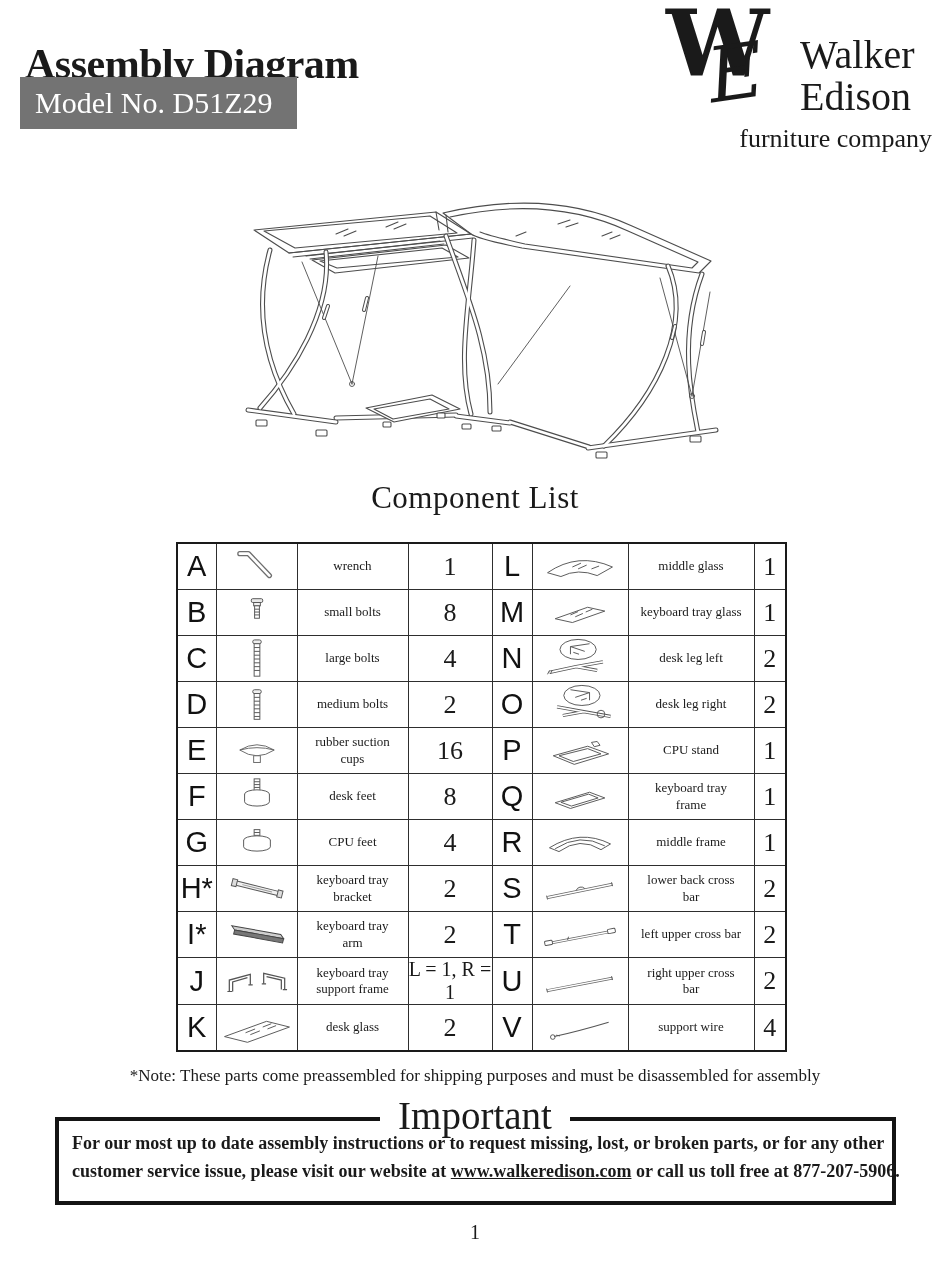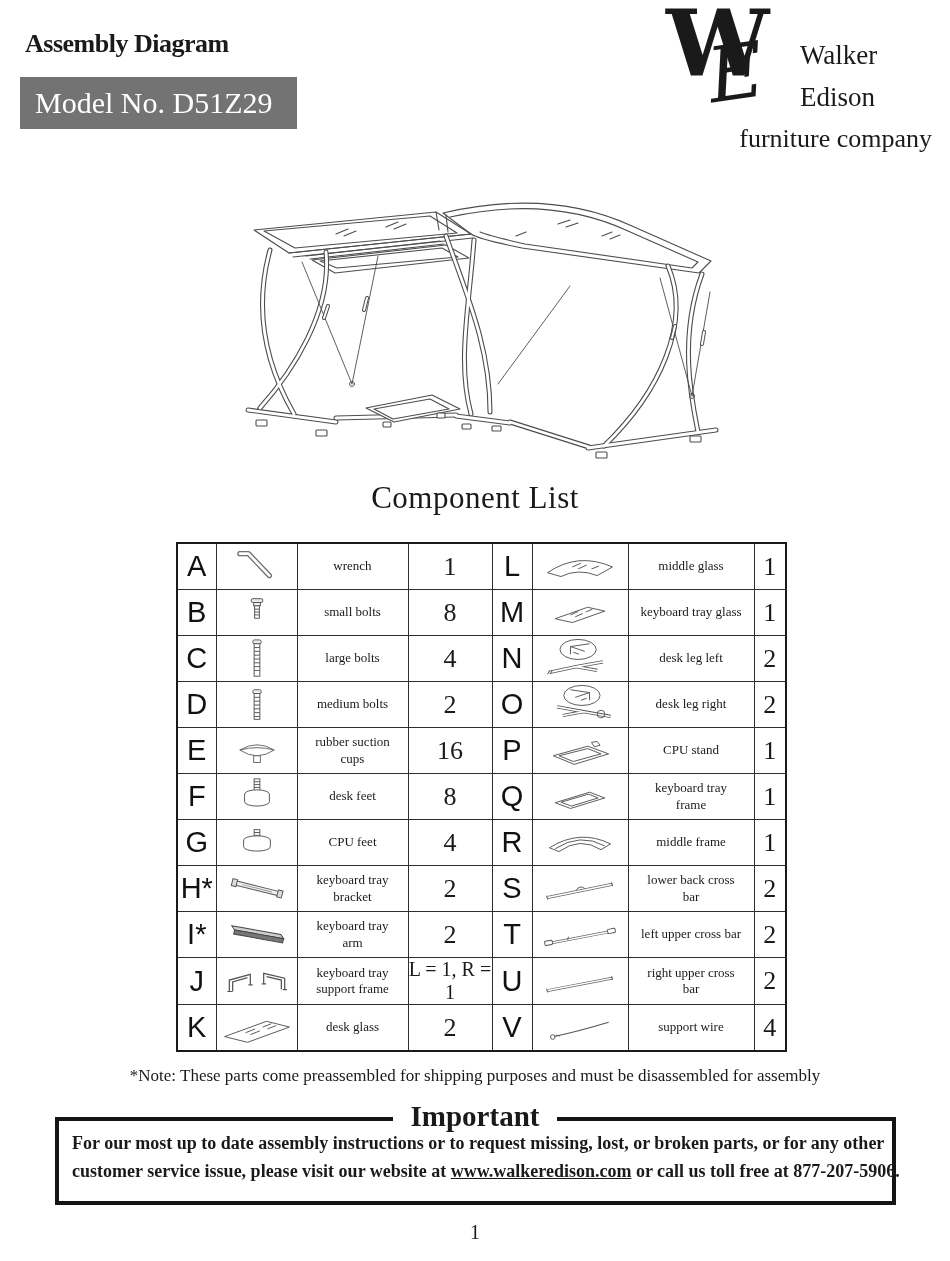--- a/index.html
+++ b/index.html
@@ -1,32 +1,32 @@
 <!DOCTYPE html>
 <html><head>
 <meta charset="utf-8">
 <style>
   html,body{margin:0;padding:0;background:#fff;}
   .page{position:relative;width:950px;height:1261px;background:#fff;overflow:hidden;
         font-family:"Liberation Serif",serif;color:#1a1a1a;}
 
   
-  .doc-title{position:absolute;left:25px;top:12px;font-size:26px;font-weight:bold;
+  .doc-title{position:absolute;left:25px;top:12px;font-size:42px;font-weight:bold;
              letter-spacing:-.5px;font-family:"Liberation Serif",serif;}
   .model-box{position:absolute;left:20px;top:77px;width:277px;height:52px;background:#737373;
              box-sizing:border-box;padding-left:15px;line-height:52px;font-size:30px;color:#fff;}
 
   
   .logo{position:absolute;left:664px;top:10px;width:268px;height:152px;}
   .monogram{position:absolute;left:0;top:0;width:128px;height:130px;}
   .mono-w{position:absolute;left:2px;top:-20px;font-family:"DejaVu Serif",serif;
           font-size:92px;font-weight:600;}
   .mono-e{position:absolute;left:44px;top:18px;font-family:"DejaVu Serif",serif;
           font-style:italic;font-size:76px;transform:rotate(-8deg);}
-  .logo-name{position:absolute;left:136px;top:24px;font-size:27px;line-height:42px;}
+  .logo-name{position:absolute;left:136px;top:24px;font-size:40px;line-height:42px;}
   .logo-tagline{position:absolute;left:0;top:114px;width:100%;text-align:right;font-size:26px;}
 
   
   .desk-art{position:absolute;left:240px;top:186px;width:490px;height:285px;}
 
   
   .cl-title{position:absolute;left:0;top:480px;width:100%;text-align:center;
             font-size:31px;font-weight:normal;margin:0;letter-spacing:.5px;}
   .ctable{position:absolute;left:176px;top:542px;width:609px;border-collapse:collapse;
           table-layout:fixed;border:2px solid #1a1a1a;background:#fff;}
@@ -36,22 +36,22 @@
   .ctable td.pname{font-size:13px;line-height:1.25;padding:0 10px;}
   .ctable td.qty{font-size:26px;}
   .ctable td.qty.small{font-size:20px;}
   .ctable td.icon svg{display:block;margin:0 auto;}
 
   
   .note{position:absolute;left:0;top:1066px;width:100%;text-align:center;font-size:17px;}
   .imp-box{position:absolute;left:55px;top:1117px;width:841px;height:88px;
            border:4px solid #141414;box-sizing:border-box;padding:8px 13px 12px 13px;}
   .imp-title-wrap{position:absolute;left:0;top:1099px;width:100%;text-align:center;}
-  .imp-title{display:inline-block;background:#fff;padding:0 18px;font-size:29px;
-             font-weight:bold;line-height:34px;}
+  .imp-title{display:inline-block;background:#fff;padding:0 18px;font-size:39px;
+             font-weight:normal;line-height:34px;}
   .imp-line{font-size:18px;font-weight:bold;line-height:28px;white-space:nowrap;}
   .imp-link{text-decoration:underline;}
 
   .page-num{position:absolute;left:0;top:1221px;width:100%;text-align:center;font-size:20px;}
 </style>
 </head>
 <body>
 
 <div class="page">
 

